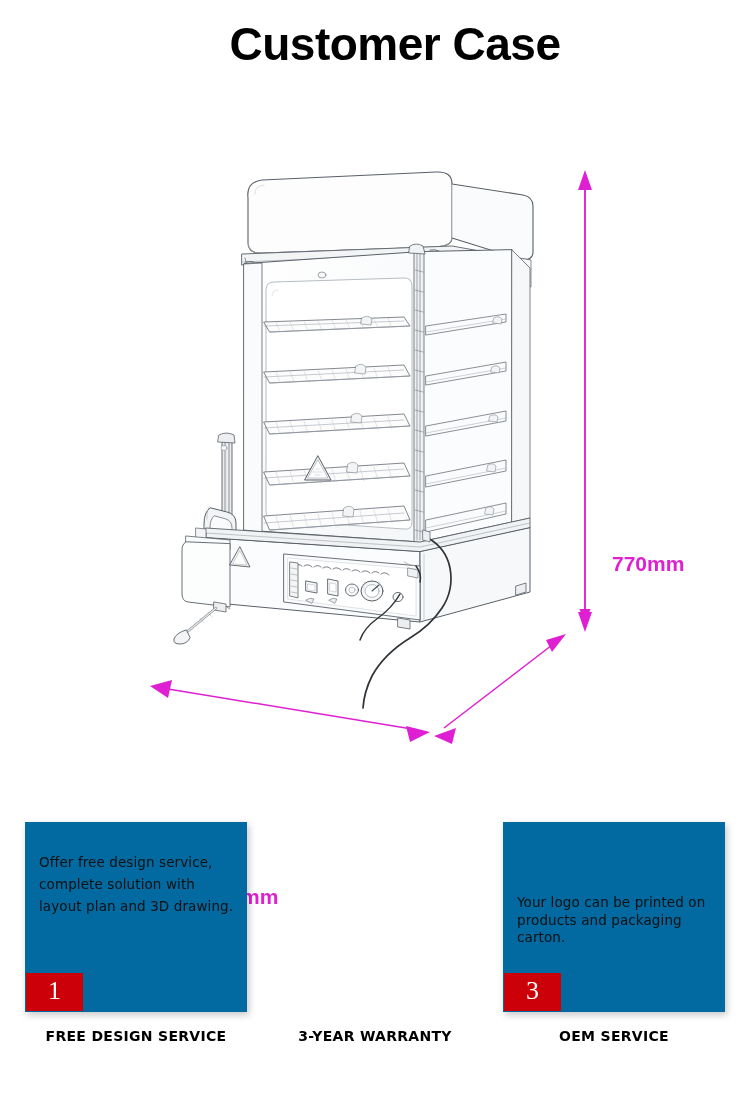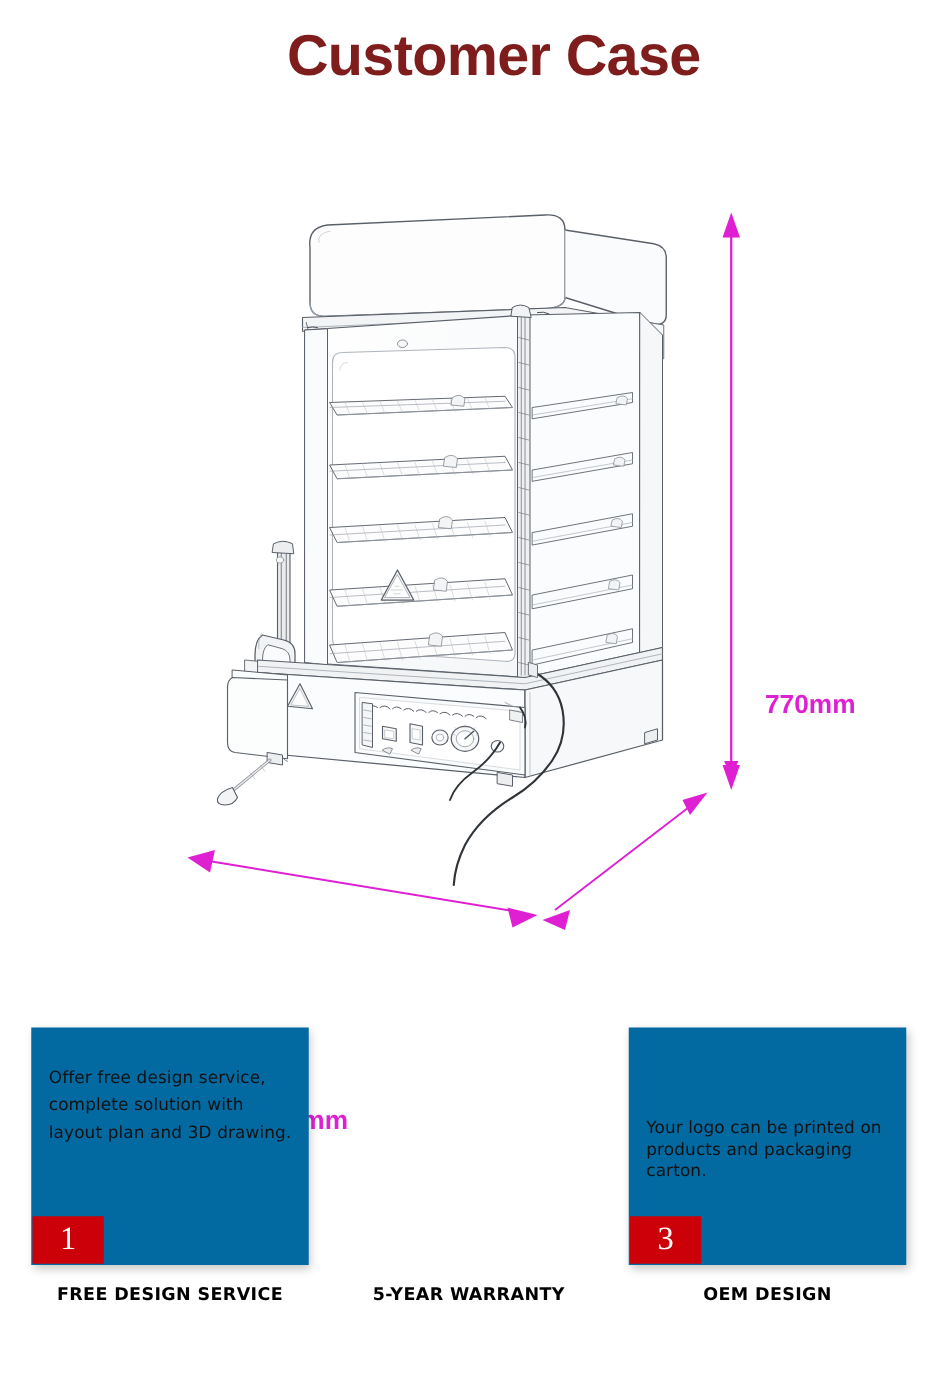--- a/index.html
+++ b/index.html
@@ -10,21 +10,21 @@
     overflow: hidden;
   }
   .page { position: relative; width: 750px; height: 1108px; background:#fff; }
 
   
   .header { position:absolute; left:0; top:0; width:750px; height:150px; }
   .title {
     position:absolute; left:0; top:17px; width:750px;
     text-align:center;
     font-size:46px; font-weight:bold; letter-spacing:-0.5px;
-    color:#7f1d1d;
+    color:#000000;
     font-family:"Liberation Sans", sans-serif;
     padding-left:40px;
   }
   .subwrap {
     position:absolute; left:0; top:107px; width:750px; height:30px;
     display:flex; align-items:center; justify-content:center;
   }
   .sub-line { height:2px; background:#9d0b10; flex:0 0 auto; }
   .sub-line.left { width:110px; }
   .sub-line.right { width:110px; }
@@ -345,23 +345,23 @@
   </div>
 
   <div class="cards">
 
     <div class="card" id="card-1">
       <div class="card-text">Offer free design service,<br>complete solution with layout plan and 3D drawing.</div>
       <div class="badge">1</div>
     </div>
     <div class="card-caption" id="caption-1">FREE DESIGN SERVICE</div>
 
-    <div class="card-caption" id="caption-2">5-YEAR WARRANTY</div>
+    <div class="card-caption" id="caption-2">3-YEAR WARRANTY</div>
 
     <div class="card" id="card-3">
       <div class="card-text">Your logo can be printed on products and packaging carton.</div>
       <div class="badge">3</div>
     </div>
-    <div class="card-caption" id="caption-3">OEM DESIGN</div>
+    <div class="card-caption" id="caption-3">OEM SERVICE</div>
 
   </div>
 
 </div>
 
 </body></html>

